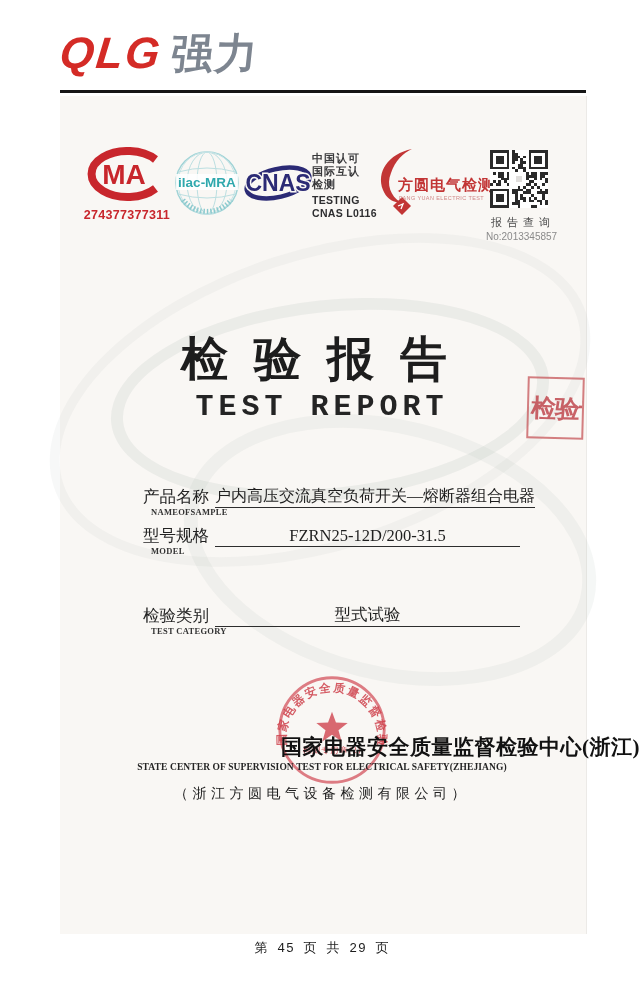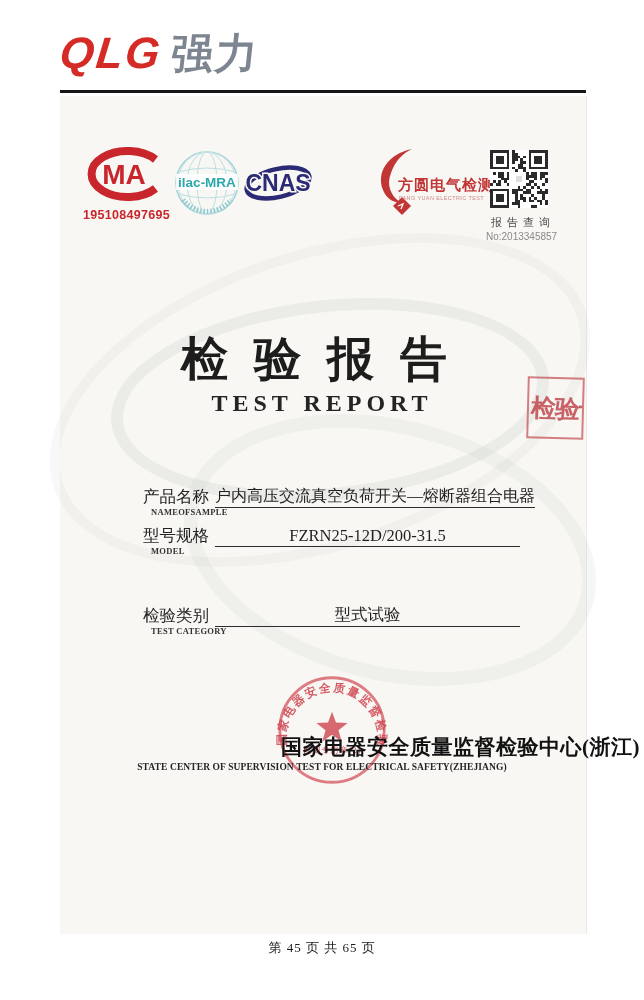--- a/index.html
+++ b/index.html
@@ -5,21 +5,21 @@
   * { box-sizing: border-box; margin: 0; padding: 0; }
   html,body { background:#ffffff; }
   .page {
     position: relative;
     width: 644px; height: 1000px;
     margin: 0 auto;
     background: #ffffff;
     font-family: "Liberation Sans", sans-serif;
     overflow: hidden;
   }
-  .serif { font-family: Liberation Serif, serif; }
+  .serif { font-family: Liberation Mono, monospace; }
 
   
   .logo { position:absolute; left:60px; top:26px; display:flex; align-items:baseline; transform: skewX(-6deg); }
   .logo-qlg { font-size:44px; font-weight:900; font-style:italic; color:#d42b26; letter-spacing:2px; }
   .logo-cn  { font-size:42px; font-weight:900; color:#7d8590; margin-left:10px; letter-spacing:2px; }
   .rule { position:absolute; left:60px; top:90px; width:526px; height:3px; background:#161616; }
 
   
   .scan { position:absolute; left:60px; top:96px; width:527px; height:838px; background:#f9f7f4; border-right:1px solid rgba(0,0,0,0.05); }
 
@@ -41,21 +41,21 @@
   .fy-label { position:absolute; left:398px; top:176px; font-size:15px; font-weight:bold; color:#c23535; letter-spacing:1px; }
   .fy-sub { position:absolute; left:399px; top:195px; font-size:5.5px; color:rgba(205,130,130,0.95); letter-spacing:0.4px; }
   .qr-block { position:absolute; left:486px; top:150px; width:66px; text-align:center; }
   .qr-caption { font-size:11px; color:#4a4a4a; letter-spacing:5px; text-indent:5px; margin-top:3px; white-space:nowrap; }
   .qr-no { font-size:10px; color:#8a8a8a; margin-top:1px; white-space:nowrap; }
 
   
   .title-zh { position:absolute; left:0; right:0; top:328px; text-align:center;
     font-size:47px; font-weight:bold; color:#1d1d1d; letter-spacing:26px; text-indent:10px; }
   .title-en { position:absolute; left:0; right:0; top:390px; text-align:center;
-    font-size:24px; font-weight:bold; color:#242424; letter-spacing:5px; }
+    font-size:30px; font-weight:bold; color:#242424; letter-spacing:5px; }
   .stamp-sq { position:absolute; left:527px; top:377px; width:57px; height:62px;
     border:2.5px solid rgba(198,86,90,0.75); transform:rotate(1.5deg);
     display:flex; align-items:center; overflow:hidden; }
   .stamp-sq span { font-family:"Liberation Serif","DejaVu Serif",serif; font-weight:bold;
     font-size:25px; color:rgba(192,72,78,0.85); letter-spacing:-1px; white-space:nowrap; padding-left:2px; }
 
   
   .frow { position:absolute; left:143px; width:377px; height:22px; display:flex; align-items:flex-end; }
   .frow1 { top:486px; } .frow2 { top:525px; } .frow3 { top:568px; } .frow4 { top:605px; }
   .flabel { font-family:"Liberation Serif","DejaVu Serif",serif; font-size:16.5px; color:#232323;
@@ -93,21 +93,21 @@
   <div class="scan"></div>
   <div class="wm wm3"></div>
   <div class="wm wm1"></div>
   <div class="wm wm2"></div>
 
   <div class="cma">
     <svg width="88" height="56" viewBox="0 0 88 56">
       <path d="M73.5,12.5 A36,23 0 1 0 73.5,41.5" fill="none" stroke="#c8262c" stroke-width="8"></path>
       <text x="42" y="37" text-anchor="middle" font-size="28" font-weight="900" fill="#c8262c" font-family="Liberation Sans, sans-serif">MA</text>
     </svg>
-    <div class="cma-num">195108497695</div>
+    <div class="cma-num">274377377311</div>
   </div>
 
   <div class="ilac">
     <svg width="66" height="66" viewBox="0 0 66 66">
       <circle cx="33" cy="33" r="31" fill="none" stroke="#9fd3d6" stroke-width="1.5"></circle>
       <ellipse cx="33" cy="33" rx="10" ry="31" fill="none" stroke="#bcdfe1" stroke-width="1"></ellipse>
       <ellipse cx="33" cy="33" rx="20" ry="31" fill="none" stroke="#bcdfe1" stroke-width="1"></ellipse>
       <ellipse cx="33" cy="33" rx="29" ry="31" fill="none" stroke="#c9e5e7" stroke-width="1"></ellipse>
       <path d="M4,22 Q33,14 62,22" fill="none" stroke="#bcdfe1" stroke-width="1"></path>
       <path d="M4,44 Q33,52 62,44" fill="none" stroke="#bcdfe1" stroke-width="1"></path>
@@ -115,20 +115,27 @@
       <rect x="2" y="24" width="62" height="16" fill="rgba(255,255,255,0.85)"></rect>
       <text x="33" y="37" text-anchor="middle" font-size="13.5" font-weight="bold" fill="#2fa8ad" font-family="Liberation Sans, sans-serif">ilac-MRA</text>
     </svg>
   </div>
 
   <div class="cnas-logo">
     <svg width="70" height="50" viewBox="0 0 70 50">
       <ellipse cx="35" cy="25" rx="32" ry="14" fill="none" stroke="#2b2a75" stroke-width="4.5" transform="rotate(-13 35 25)"></ellipse>
       <text x="35" y="33" text-anchor="middle" font-size="23" font-weight="900" fill="#2b2a75" stroke="#f9f7f4" stroke-width="3" paint-order="stroke" font-family="Liberation Sans, sans-serif">CNAS</text>
     </svg>
+  </div>
+  <div class="cnas-text">
+    <div class="cnas-zh">中国认可</div>
+    <div class="cnas-zh">国际互认</div>
+    <div class="cnas-zh">检测</div>
+    <div class="cnas-en">TESTING</div>
+    <div class="cnas-en" style="margin-top:0;">CNAS L0116</div>
   </div>
 
   <svg class="fy-swoosh" width="46" height="70" viewBox="0 0 46 70">
     <path d="M40,3 C16,8 4,26 11,44 C14,52 21,57 28,56 C19,50 14,39 19,27 C23,15 31,7 40,3 Z" fill="#c23535"></path>
     <polygon points="30,51 39,60 30,69 21,60" fill="#c23535"></polygon>
     <polyline points="26,60 31,58 29,63" fill="none" stroke="#ffffff" stroke-width="1.3"></polyline>
   </svg>
   <div class="fy-label">方圆电气检测</div>
   <div class="fy-sub">FANG YUAN ELECTRIC TEST</div>
 
@@ -300,16 +307,17 @@
     <circle cx="60" cy="60" r="54" fill="none" stroke="rgba(214,92,102,0.8)" stroke-width="3"></circle>
     <path id="seal-arc" d="M 13,78 A 48,48 0 1 1 107,78" fill="none"></path>
     <text font-size="12" fill="rgba(206,64,74,0.85)" letter-spacing="2" font-family="Liberation Serif, DejaVu Serif, serif" font-weight="bold">
       <textPath href="#seal-arc" startOffset="2">国家电器安全质量监督检验中心</textPath>
     </text>
     <polygon points="60,41 64.1,52.3 76.2,52.7 66.7,60.2 70,71.8 60,65 50,71.8 53.3,60.2 43.8,52.7 55.9,52.3" fill="rgba(206,64,74,0.78)"></polygon>
     <text x="60" y="84" text-anchor="middle" font-size="8.5" fill="rgba(206,64,74,0.9)" letter-spacing="1" font-family="Liberation Serif, DejaVu Serif, serif">检测专用章(2)</text>
   </svg>
   <div class="inst-zh">国家电器安全质量监督检验中心(浙江)</div>
   <div class="inst-en">STATE CENTER OF SUPERVISION TEST FOR ELECTRICAL SAFETY(ZHEJIANG)</div>
-
-  <div class="footer serif">第 45 页 共 65 页</div>
+  <div class="inst-co">（浙江方圆电气设备检测有限公司）</div>
+
+  <div class="footer serif">第 45 页 共 29 页</div>
 
 </div>
 
 </body></html>

